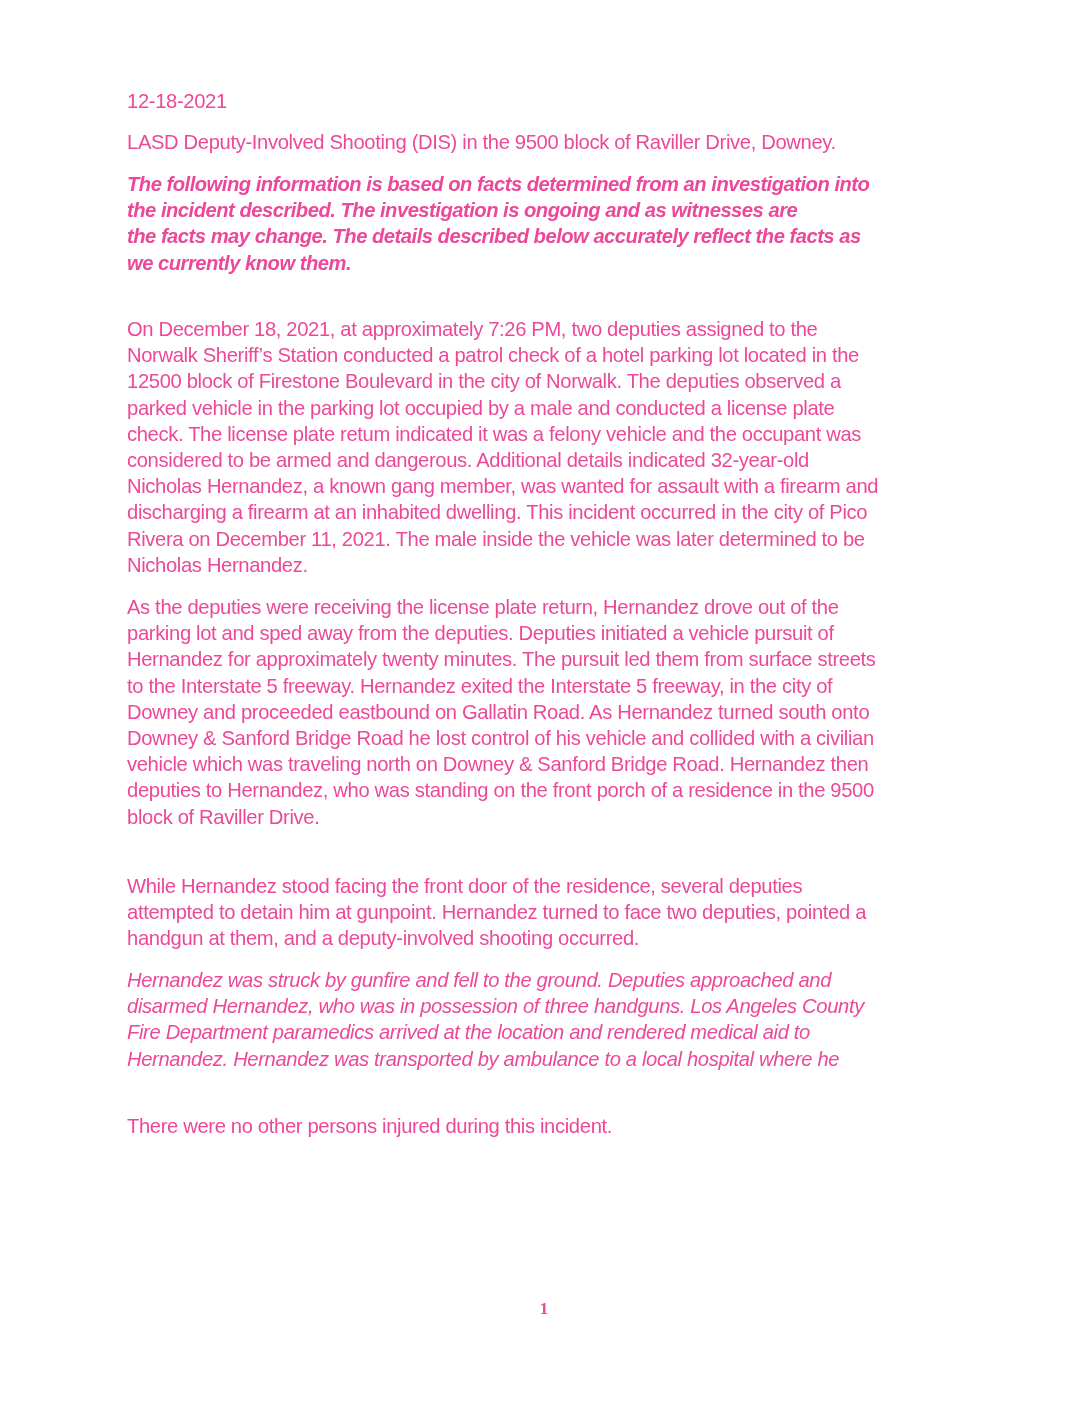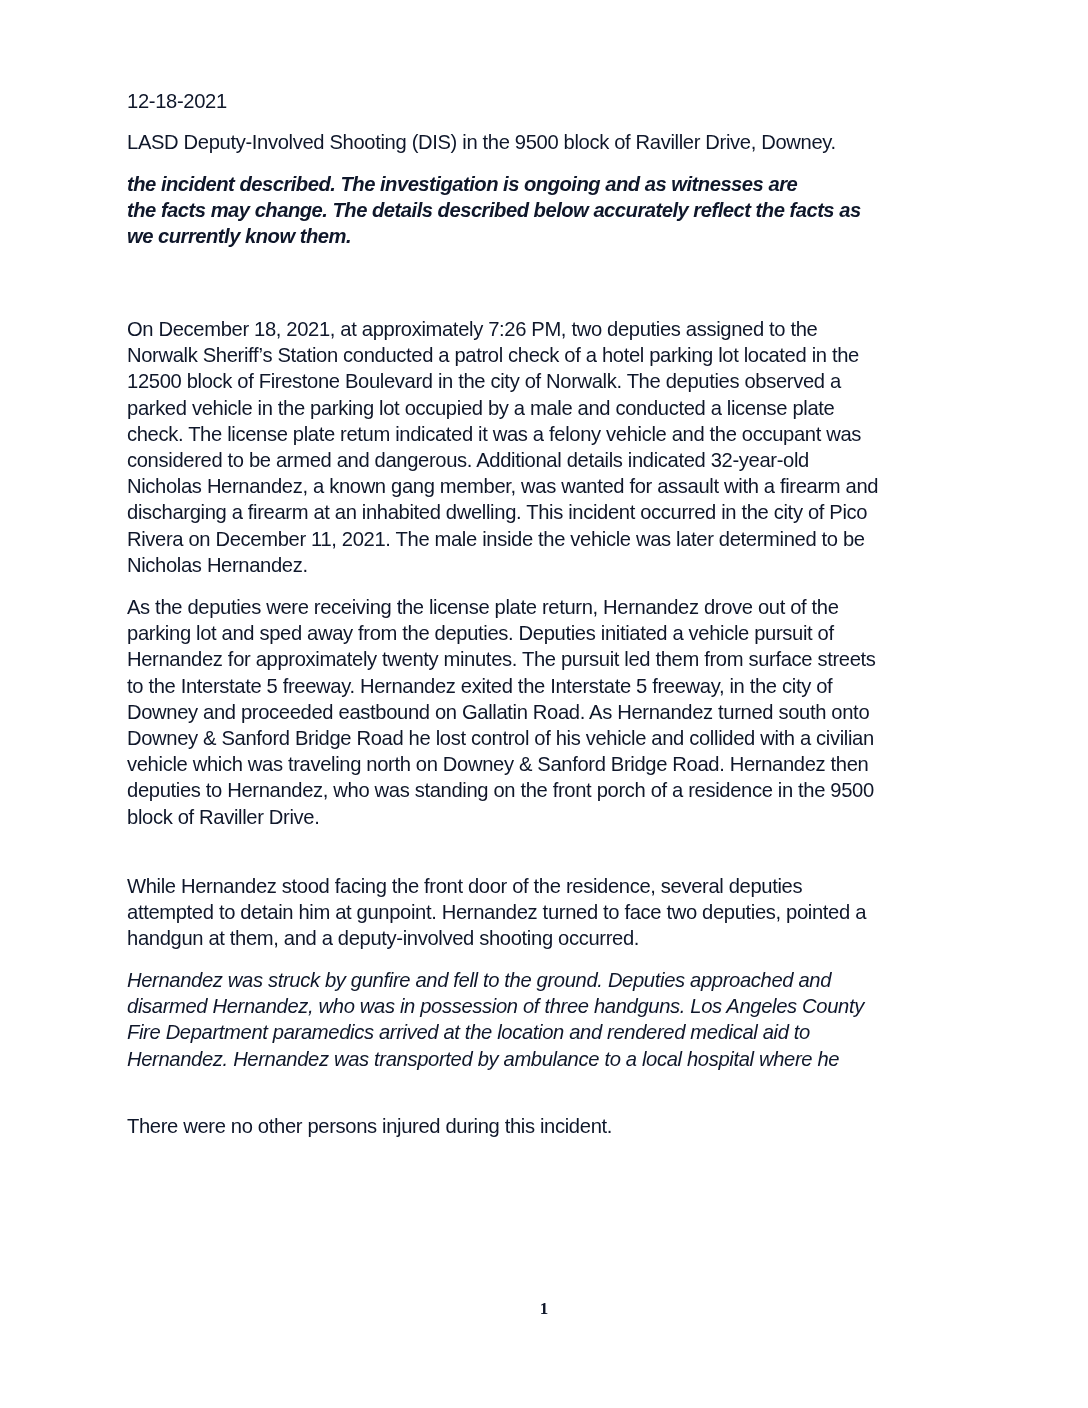--- a/index.html
+++ b/index.html
@@ -1,19 +1,19 @@
 <!DOCTYPE html>
 <html><head>
 <meta charset="utf-8">
 <style>
   html, body { margin: 0; padding: 0; background: #ffffff; }
   body { width: 1088px; height: 1408px; position: relative; overflow: hidden; }
   .page {
     position: absolute; left: 0; top: 0; width: 1088px; height: 1408px;
-    background: #fff; color: #0f172a;
+    background: #fff; color: #ec4899;
     font-family: "Liberation Sans", sans-serif;
   }
   .block { position: absolute; left: 127px; width: 850px; }
   .line {
     display: block; white-space: nowrap;
     font-size: 20.2px; line-height: 26.2px; letter-spacing: -0.35px;
   }
   .bold-italic .line {
     font-weight: bold; font-style: italic; letter-spacing: -0.5px;
   }
@@ -29,20 +29,21 @@
 
   <div class="block" style="top:88px;">
     <span class="line">12-18-2021</span>
   </div>
 
   <div class="block" style="top:129px;">
     <span class="line">LASD Deputy-Involved Shooting (DIS) in the 9500 block of Raviller Drive, Downey.</span>
   </div>
 
   <div class="block bold-italic" style="top:171px;">
+    <span class="line">The following information is based on facts determined from an investigation into</span>
     <span class="line">the incident described.  The investigation is ongoing and as witnesses are</span>
     <span class="line">the facts may change.  The details described below accurately reflect the facts as</span>
     <span class="line">we currently know them.</span>
   </div>
 
   <div class="block" style="top:316px;">
     <span class="line">On December 18, 2021, at approximately 7:26 PM, two deputies assigned to the</span>
     <span class="line">Norwalk Sheriff’s Station conducted a patrol check of a hotel parking lot located in the</span>
     <span class="line">12500 block of Firestone Boulevard in the city of Norwalk.  The deputies observed a</span>
     <span class="line">parked vehicle in the parking lot occupied by a male and conducted a license plate</span>

